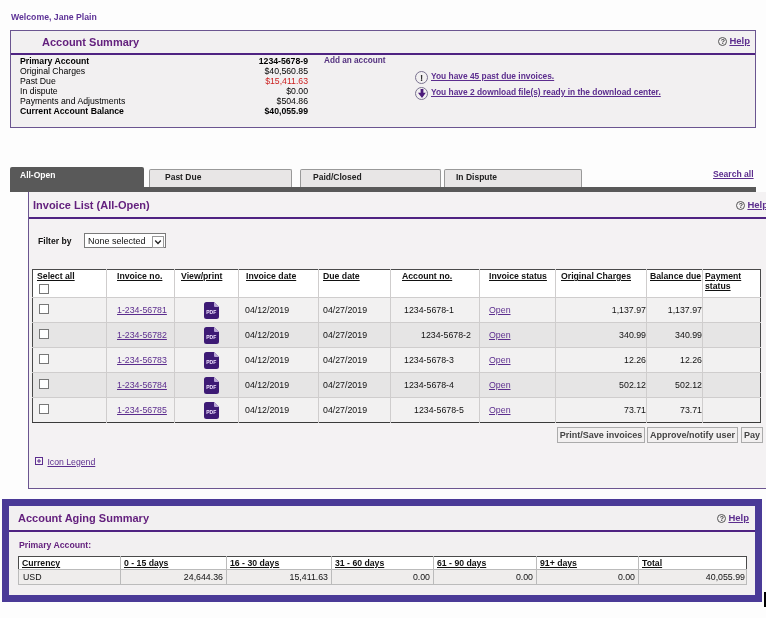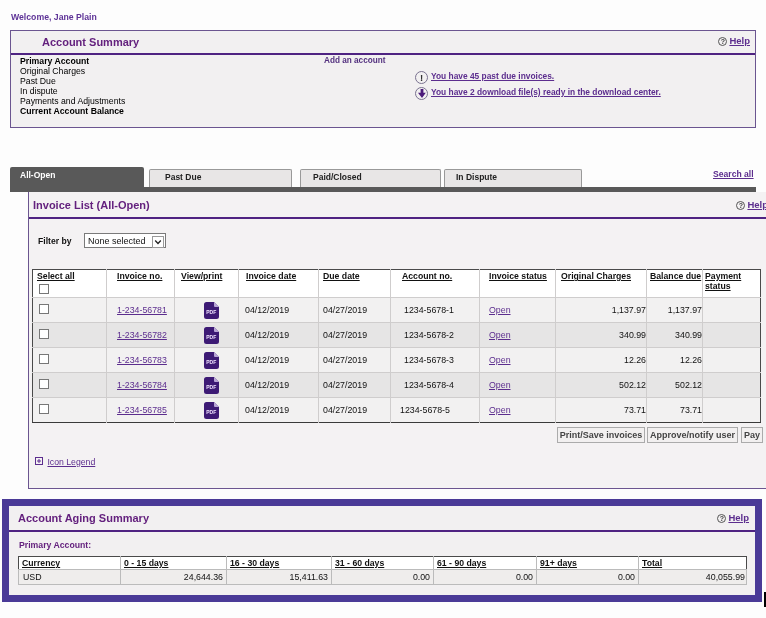--- a/index.html
+++ b/index.html
@@ -22,20 +22,28 @@
     <div style="position:absolute;right:5px;top:3px;line-height:9px;"><span class="qicon">?</span><span class="help">Help</span></div>
   </div>
 
   <div class="abs" style="left:9px;top:25px;font-size:8.7px;line-height:10px;color:#000;">
     <div style="font-weight:bold;">Primary Account</div>
     <div>Original Charges</div>
     <div>Past Due</div>
     <div>In dispute</div>
     <div>Payments and Adjustments</div>
     <div style="font-weight:bold;">Current Account Balance</div>
+  </div>
+  <div class="abs" style="left:150px;top:25px;width:147px;text-align:right;font-size:8.7px;line-height:10px;color:#000;">
+    <div style="font-weight:bold;">1234-5678-9</div>
+    <div>$40,560.85</div>
+    <div style="color:#cc2222;">$15,411.63</div>
+    <div>$0.00</div>
+    <div>$504.86</div>
+    <div style="font-weight:bold;">$40,055.99</div>
   </div>
   <div class="abs" style="left:313px;top:25px;font-size:8.2px;font-weight:bold;color:#53307f;">Add an account</div>
 
   <span class="abs" style="left:404px;top:39.5px;width:11px;height:11px;border:1.5px solid #7a7290;border-radius:50%;color:#333;font-weight:bold;font-size:9.5px;text-align:center;line-height:11px;">!</span>
   <span class="abs" style="left:404px;top:55.5px;width:11px;height:11px;border:1.5px solid #7a7290;border-radius:50%;text-align:center;">
       <svg width="8" height="9" viewBox="0 0 8 9" style="display:block;margin:1px auto 0;">
         <path d="M2.6 0 h2.8 v3.8 h2.4 L4 9 L0 3.8 h2.6 z" fill="#4b1a7a"></path>
       </svg>
     </span>
   <a class="abs" style="left:420px;top:39.5px;font-size:8.4px;font-weight:bold;">You have 45 past due invoices.</a>
@@ -116,21 +124,21 @@
           <td style="padding-left:10px;"><a>1-234-56782</a></td>
           <td class="pdf">
             <svg width="15" height="17" viewBox="0 0 15 17" style="display:block;margin:0 0 0 29px;">
               <path d="M2.5 0 h7.5 l5 5 v9.5 a2.5 2.5 0 0 1 -2.5 2.5 h-10 a2.5 2.5 0 0 1 -2.5 -2.5 v-12 a2.5 2.5 0 0 1 2.5 -2.5 z" fill="#3d1a75"></path>
               <path d="M10 0 l5 5 h-4 a1 1 0 0 1 -1 -1 z" fill="#b9a6d6"></path>
               <text x="7.2" y="11.5" font-family="Liberation Sans" font-size="5" font-weight="bold" fill="#efe3ff" text-anchor="middle">PDF</text>
             </svg>
           </td>
           <td style="padding-left:6px;">04/12/2019</td>
           <td style="padding-left:4px;">04/27/2019</td>
-          <td style="padding-left:13px;">1234-5678-2</td>
+          <td style="padding-left:30px;">1234-5678-2</td>
           <td style="padding-left:9px;"><a>Open</a></td>
           <td class="num">340.99</td>
           <td class="num">340.99</td>
           <td></td>
       </tr>
       <tr class="r1">
         <td style="padding-left:6px;"><span class="cb"></span></td>
           <td style="padding-left:10px;"><a>1-234-56783</a></td>
           <td class="pdf">
             <svg width="15" height="17" viewBox="0 0 15 17" style="display:block;margin:0 0 0 29px;">
@@ -170,21 +178,21 @@
           <td style="padding-left:10px;"><a>1-234-56785</a></td>
           <td class="pdf">
             <svg width="15" height="17" viewBox="0 0 15 17" style="display:block;margin:0 0 0 29px;">
               <path d="M2.5 0 h7.5 l5 5 v9.5 a2.5 2.5 0 0 1 -2.5 2.5 h-10 a2.5 2.5 0 0 1 -2.5 -2.5 v-12 a2.5 2.5 0 0 1 2.5 -2.5 z" fill="#3d1a75"></path>
               <path d="M10 0 l5 5 h-4 a1 1 0 0 1 -1 -1 z" fill="#b9a6d6"></path>
               <text x="7.2" y="11.5" font-family="Liberation Sans" font-size="5" font-weight="bold" fill="#efe3ff" text-anchor="middle">PDF</text>
             </svg>
           </td>
           <td style="padding-left:6px;">04/12/2019</td>
           <td style="padding-left:4px;">04/27/2019</td>
-          <td style="padding-left:9px;">1234-5678-5</td>
+          <td style="padding-left:23px;">1234-5678-5</td>
           <td style="padding-left:9px;"><a>Open</a></td>
           <td class="num">73.71</td>
           <td class="num">73.71</td>
           <td></td>
       </tr>
     </tbody>
   </table>
 
   <div class="abs" style="left:0;top:235px;width:744px;">
     <span class="btn" style="left:528px;width:88px;">Print/Save invoices</span>

